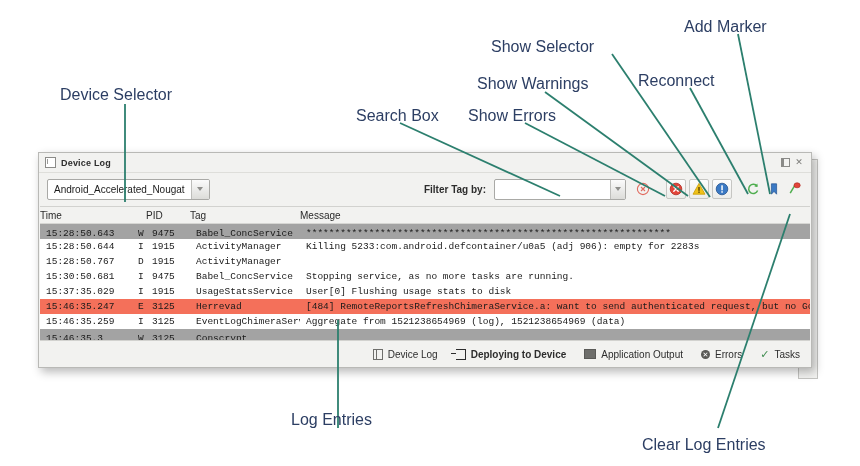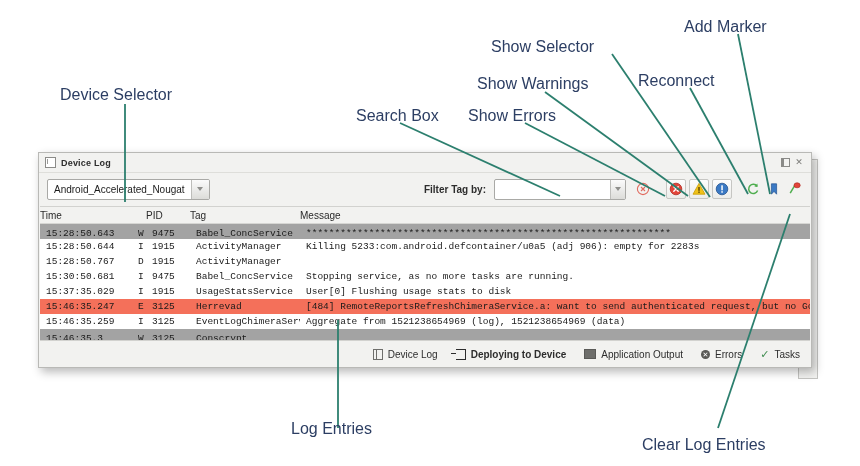--- a/index.html
+++ b/index.html
@@ -543,15 +543,15 @@
     <line x1="718" y1="428" x2="790" y2="214" stroke="#2c7f6e" stroke-width="1.8"></line>
   </svg>
 <div id="annotation-labels">
     <div class="annotation-label" style="left: 60px; top: 86px;">Device Selector</div>
     <div class="annotation-label" style="left: 356px; top: 107px;">Search Box</div>
     <div class="annotation-label" style="left: 468px; top: 107px;">Show Errors</div>
     <div class="annotation-label" style="left: 477px; top: 75px;">Show Warnings</div>
     <div class="annotation-label" style="left: 491px; top: 38px;">Show Selector</div>
     <div class="annotation-label" style="left: 638px; top: 72px;">Reconnect</div>
     <div class="annotation-label" style="left: 684px; top: 18px;">Add Marker</div>
-    <div class="annotation-label" style="left: 291px; top: 420px;">Log Entries</div>
+    <div class="annotation-label" style="left: 291px; top: 411px;">Log Entries</div>
     <div class="annotation-label" style="left: 642px; top: 436px;">Clear Log Entries</div>
   </div>
 
 </body></html>

